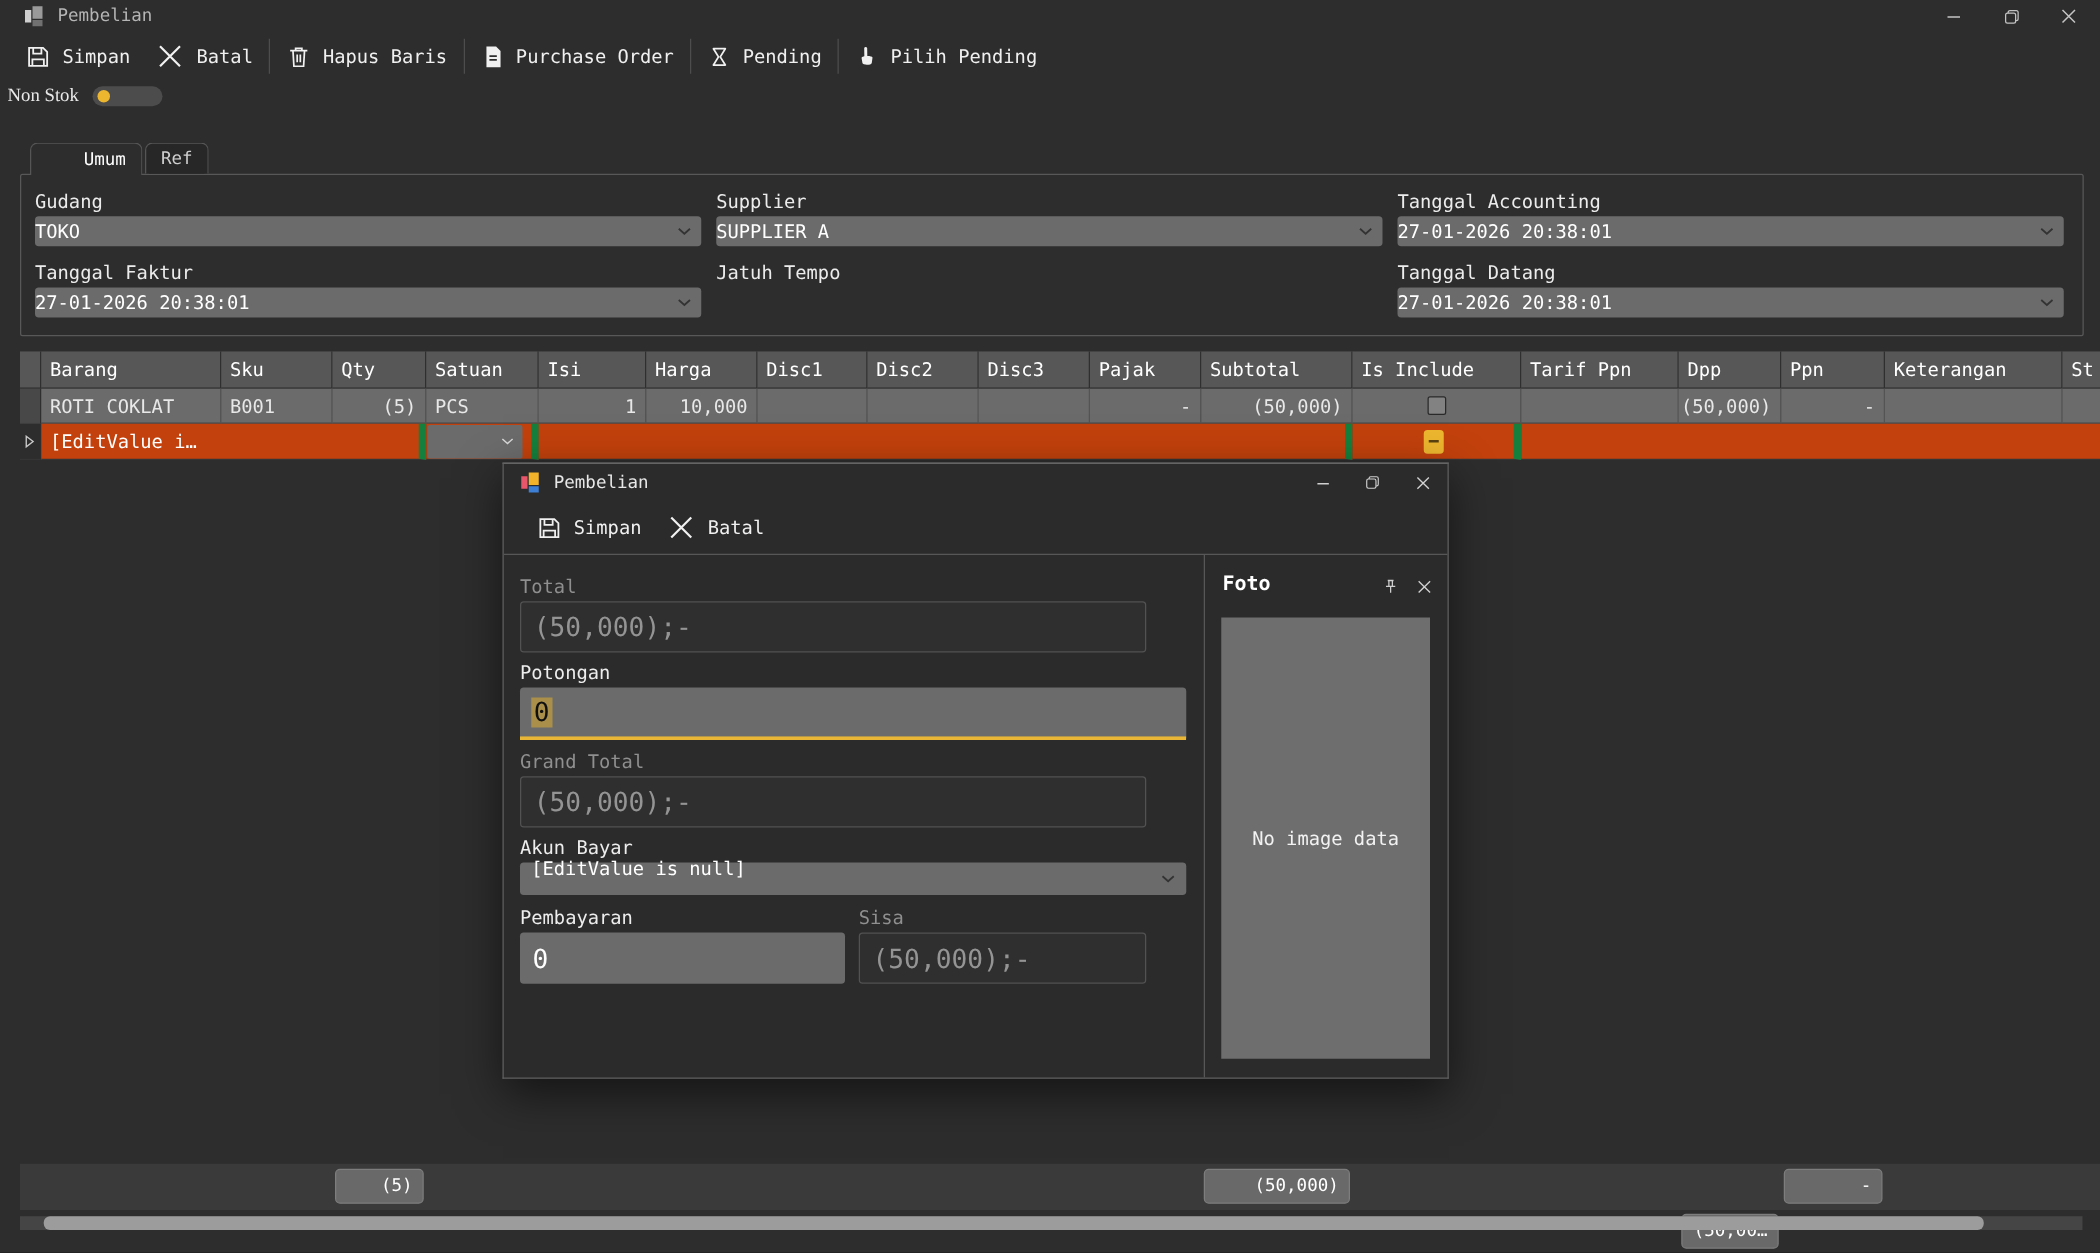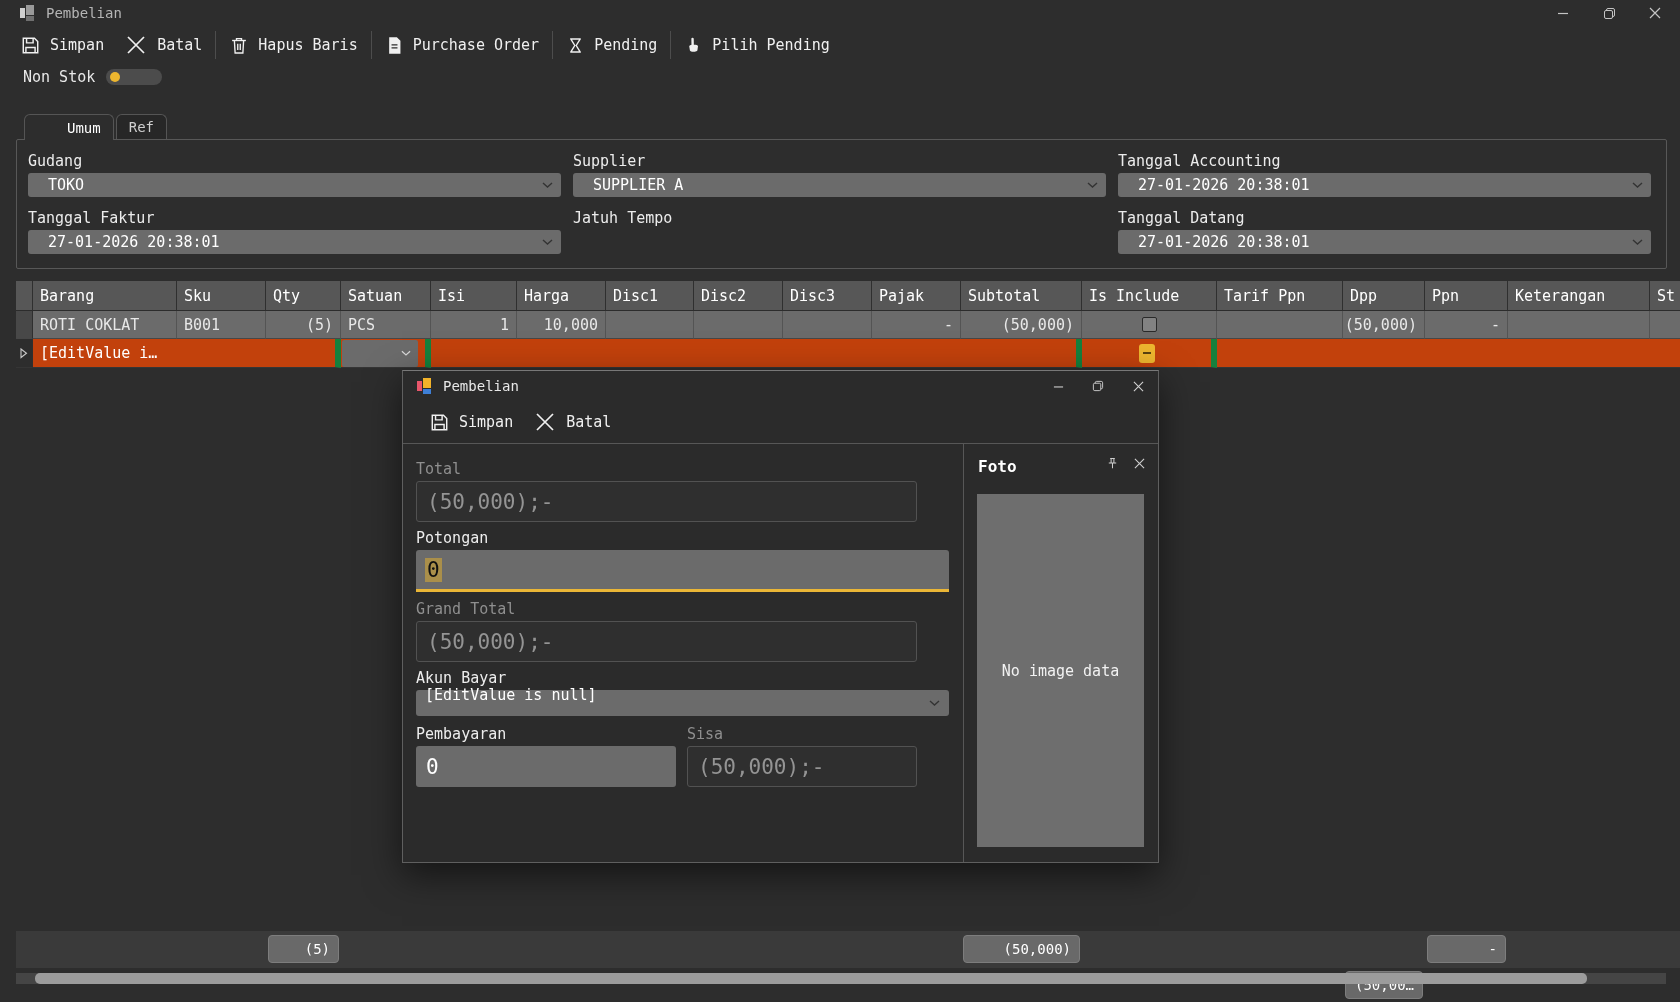--- a/index.html
+++ b/index.html
@@ -20,33 +20,33 @@
   .app-icon.colored .p2 { background:#f2b32a; }
   .app-icon.colored .p3 { background:#3e7fd6; }
   .title-text { font-size:14px; color:#b5b5b5; }
   .win-controls { position:absolute; right:2px; top:0; display:flex; }
   .win-btn { width:46px; height:26px; display:flex; align-items:center; justify-content:center; }
   
   .toolbar { position:absolute; left:0; top:27px; height:36px; display:flex; align-items:center; padding-left:10px; }
   .tb-item { display:flex; align-items:center; gap:9px; padding:0 10px; height:32px; font-size:15px; color:#f0f0f0; }
   .tb-sep { width:1px; height:28px; background:#4d4d4d; margin:0 3px; }
   
-  .nonstok { position:absolute; left:23px; top:66px; height:22px; display:flex; align-items:center; gap:11px; font-size:15px; }
+  .nonstok { position:absolute; left:6px; top:66px; height:22px; display:flex; align-items:center; gap:11px; font-size:15px;font-family:Liberation Serif, serif; }
   .toggle { width:56px; height:16px; border-radius:8px; background:#4c4c4c; position:relative; }
   .toggle .knob { position:absolute; left:4px; top:3px; width:10px; height:10px; border-radius:50%; background:#edb62f; }
   
   .tabs { position:absolute; left:24px; top:114px; display:flex; gap:2px; z-index:2; }
   .tab { height:25px; padding:0 12px; display:flex; align-items:center; font-size:14px;
          border:1px solid #555; border-bottom:none; border-radius:6px 6px 0 0; background:#272727; color:#cfcfcf; }
   .tab.active { background:#2d2d2d; color:#ffffff; margin-bottom:-1px; height:26px;padding-left:42px; }
   .tab-panel { position:absolute; left:16px; top:139px; width:1651px; height:130px; border:1px solid #585858; border-radius:2px; z-index:1; }
   .form-grid { padding:12px 0 0 11px; display:grid; grid-template-columns:533px 533px 533px; column-gap:12px; }
   .flabel { font-size:15px; height:21px; color:#ececec; }
   .combo { height:24px; background:#6b6b6b; border-radius:3px; display:flex; align-items:center;
-           padding:0 26px 0 20px; font-size:15px; color:#fff; position:relative; margin-bottom:12px; white-space:nowrap; overflow:hidden; }
+           padding:0 26px 0 0; font-size:15px; color:#fff; position:relative; margin-bottom:12px; white-space:nowrap; overflow:hidden; }
   .combo .chev { position:absolute; right:8px; top:9px; }
   
   .grid { position:absolute; left:16px; top:281px; width:1664px; overflow:hidden; }
   .grow { display:flex; width:1694px; }
   .gcell { border-right:1px solid #4e4e4e; border-bottom:1px solid #474747; padding:0 7px;
            display:flex; align-items:center; font-size:15px; overflow:hidden; white-space:nowrap; flex:0 0 auto; }
   .ghead { height:30px; }
   .ghead .gcell { background:#575757; border-right:1px solid #2f2f2f; border-bottom:1px solid #2c2c2c; color:#fff; }
   .gdata { height:28px; }
   .gdata .gcell { background:#6b6b6b; border-right:1px solid #545454; }
@@ -93,21 +93,21 @@
   .sel { background:#aa8f4a; color:#101010; padding:0 2px; }
   .dcombo { width:533px; height:26px; background:#6b6b6b; border-radius:3px; font-size:15px; color:#fff;
             display:flex; align-items:center; padding:0 26px 17px 9px; position:relative; margin-bottom:9px; }
   .dcombo .chev { position:absolute; right:9px; top:10px; }
   .payrow { display:flex; }
   .pay-input { width:260px; height:41px; background:#6b6b6b; border-radius:3px; font-size:21px; color:#fff;
                display:flex; align-items:center; padding:0 10px; }
   .sisa-box { width:230px; height:41px; border:1px solid #525252; border-radius:3px; background:#2f2f2f; color:#949494;
               font-size:21px; display:flex; align-items:center; padding:0 10px; margin-left:11px; }
   .lbl-pay { width:271px; }
-  .foto-head { display:flex; align-items:flex-start; padding:13px 13px 0 14px; }
+  .foto-head { display:flex; align-items:flex-end; padding:13px 13px 0 14px; }
   .foto-title { font-size:16px; font-weight:bold; color:#fff; }
   .foto-icons { margin-left:auto; display:flex; gap:15px; align-items:center; }
   .foto-box { position:absolute; left:13px; top:50px; width:167px; height:353px; background:#6e6e6e;
               display:flex; align-items:center; justify-content:center; font-size:15px; color:#f2f2f2; }
   svg { display:block; }
 </style>
 </head>
 <body>
 
 <div class="app">

